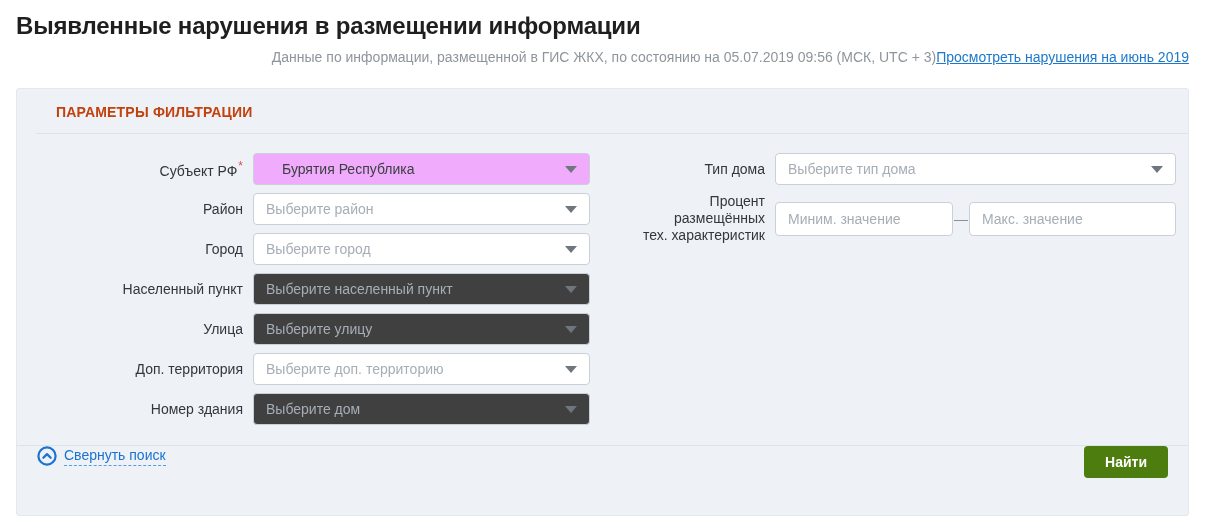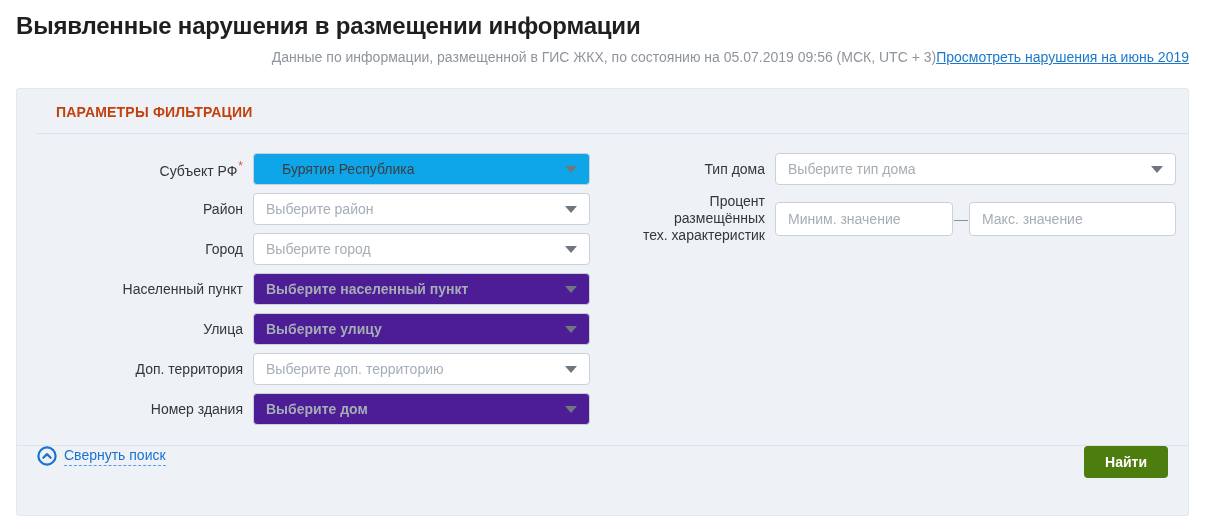--- a/index.html
+++ b/index.html
@@ -24,22 +24,22 @@
 
   .f-row { display: flex; align-items: center; margin-bottom: 8px; min-height: 32px; }
   .f-label { width: 206px; flex: none; text-align: right; margin-right: 10px;
              font-size: 14px; color: #33373c; line-height: 17px; }
   .f-label-right { width: 145px; }
   .req { color: #d9534f; font-size: 12px; vertical-align: super; margin-left: 1px; }
 
   .combo { flex: 1; height: 32px; background: #ffffff; border: 1px solid #c9d0d8;
            border-radius: 4px; display: flex; align-items: center; padding: 0 12px;
            cursor: pointer; overflow: hidden; }
-  .combo.filled { background: #0ea5e9; padding-left: 28px; }
-  .combo.disabled { background: #4c1d95; cursor: default; font-weight: bold; }
+  .combo.filled { background: #f0abfc; padding-left: 28px; }
+  .combo.disabled { background: #404040; cursor: default; }
   .combo-text { font-size: 14px; white-space: nowrap; }
   .ph { color: #a6adb5; }
   .val { color: #3c4043; }
   .arrow { margin-left: auto; flex: none; width: 0; height: 0;
            border-left: 6px solid transparent; border-right: 6px solid transparent;
            border-top: 7px solid #6f767d; }
 
   .range-wrap { flex: 1; display: flex; align-items: center; }
   .num-input { height: 34px; background: #ffffff; border: 1px solid #c9d0d8; border-radius: 4px;
                padding: 0 12px; font-size: 14px; color: #3c4043; outline: none;

